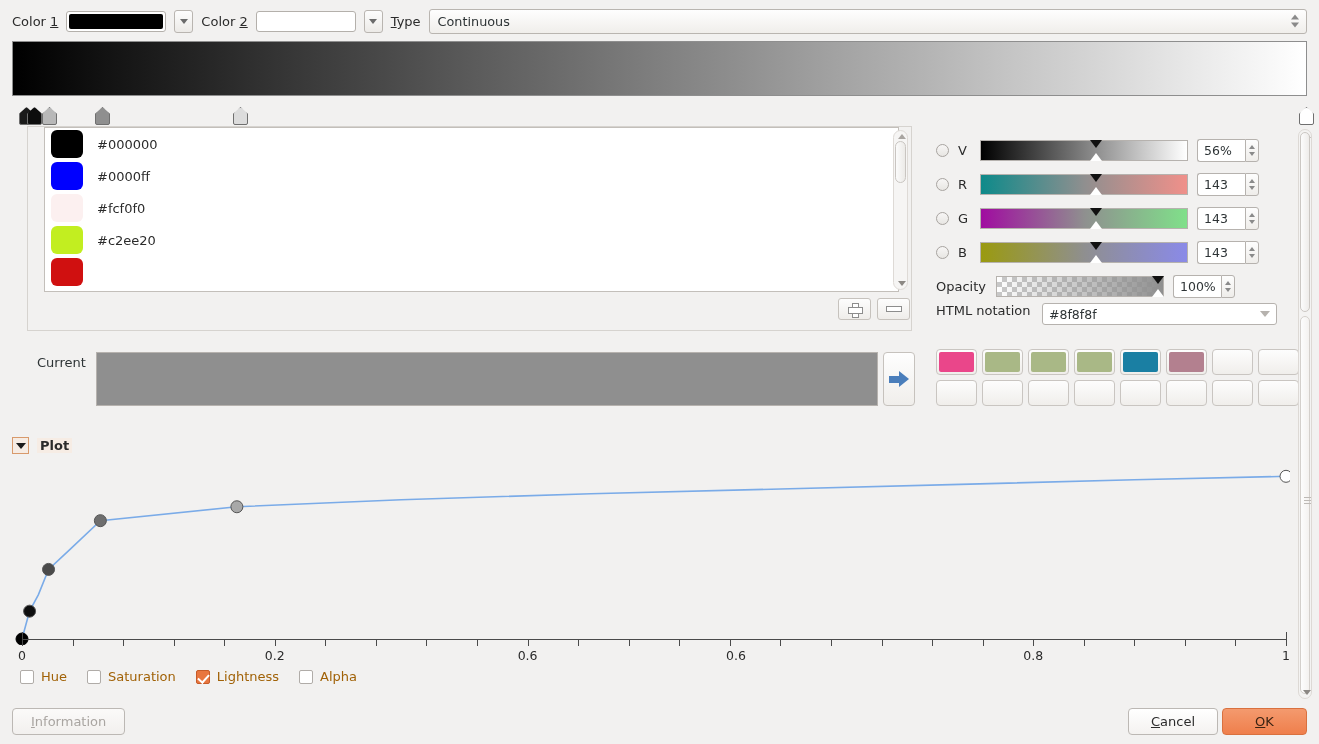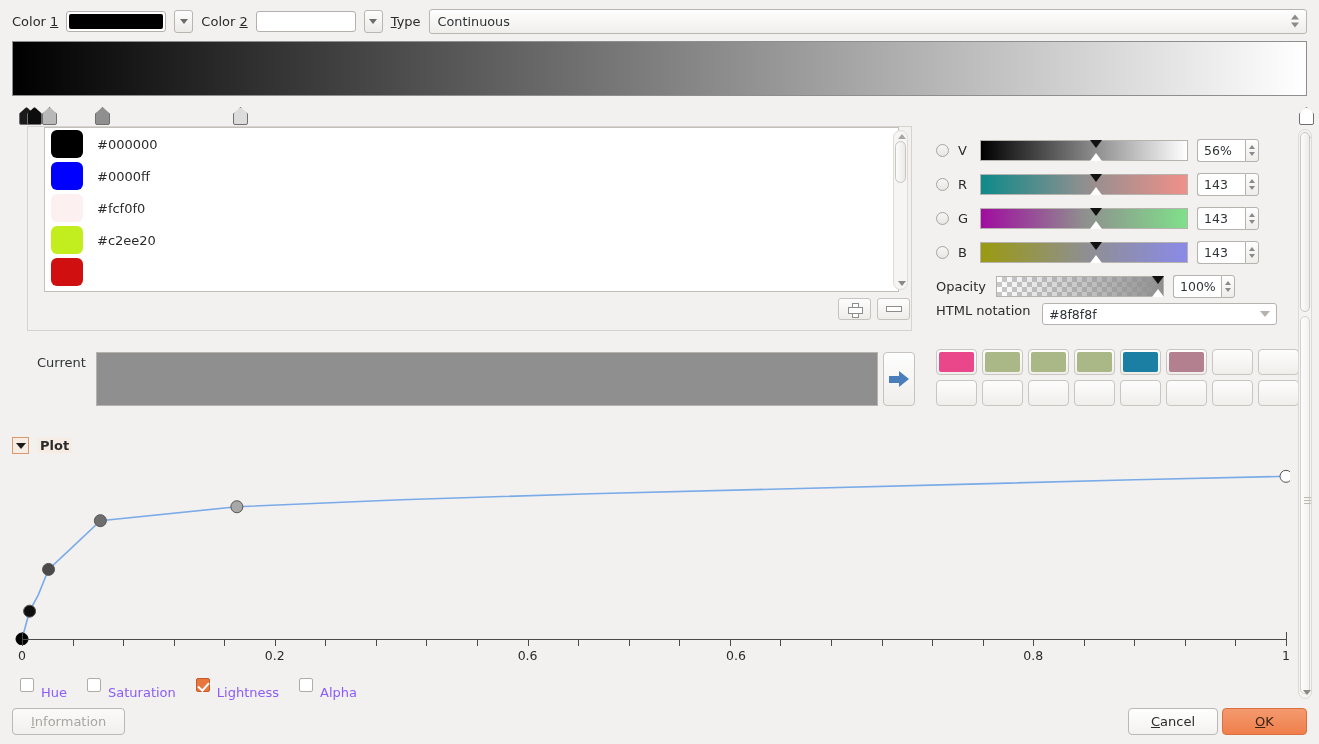--- a/index.html
+++ b/index.html
@@ -201,21 +201,21 @@
 
   
   .cb-row { position: absolute; left: 20px; top: 669px; display: flex; align-items: center; gap: 20px; }
   .cb-item { display: flex; align-items: center; gap: 7px; }
   .cb-box { width: 14px; height: 14px; border: 1px solid #b0aca8; border-radius: 2px; background: #fff; }
   .cb-box.on { background: #e8763f; border-color: #c65b28; position: relative; }
   .cb-box.on::after {
     content: ""; position: absolute; left: 3px; top: 1px; width: 5px; height: 9px;
     border: solid #fff; border-width: 0 2px 2px 0; transform: rotate(42deg);
   }
-  .cb-text { font-size: 13px; color: #8b5cf6; margin-top: 16px; }
+  .cb-text { font-size: 13px; color: #a16207; }
 
   
   .outer-scroll {
     position: absolute; left: 1298px; top: 129px; width: 14px; height: 570px;
     background: #f4f3f2; border: 1px solid #ddd9d5; border-radius: 7px;
   }
   .outer-scroll .thumb {
     position: absolute; left: 1px; top: 2px; width: 10px; height: 180px;
     background: linear-gradient(to right,#fcfcfc,#eeecea); border: 1px solid #cbc7c3; border-radius: 5px;
   }

